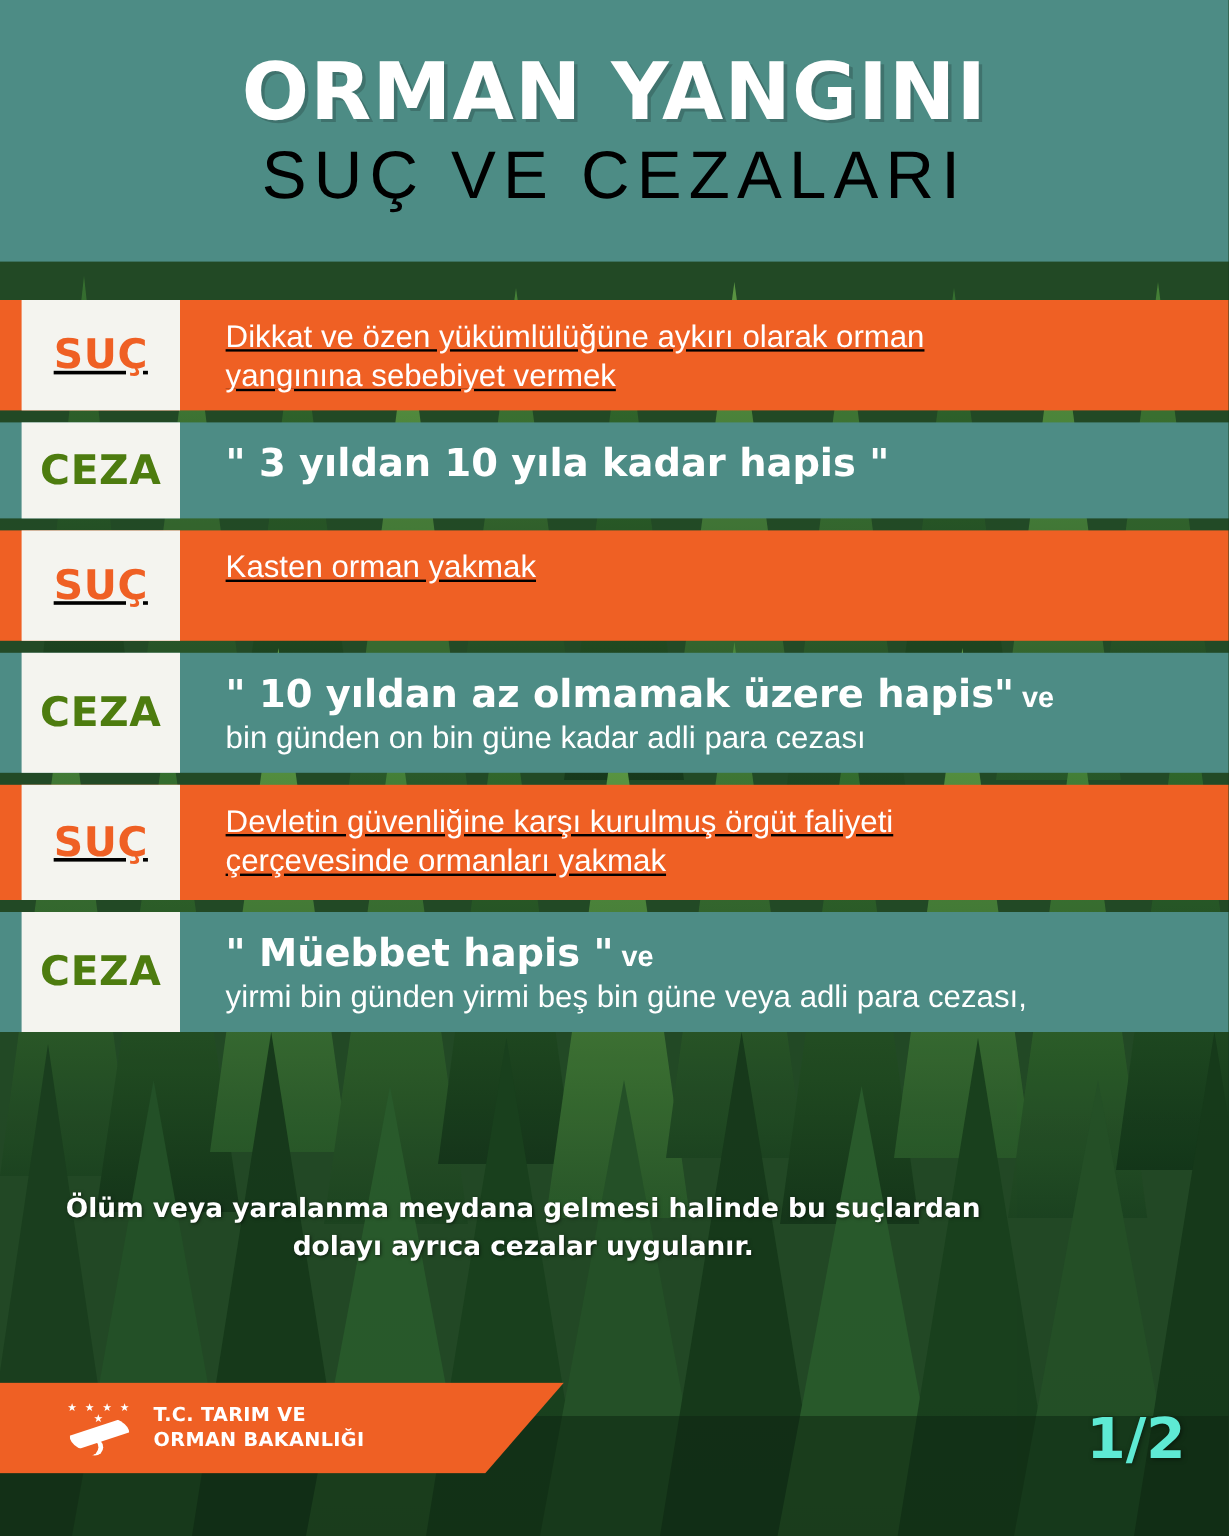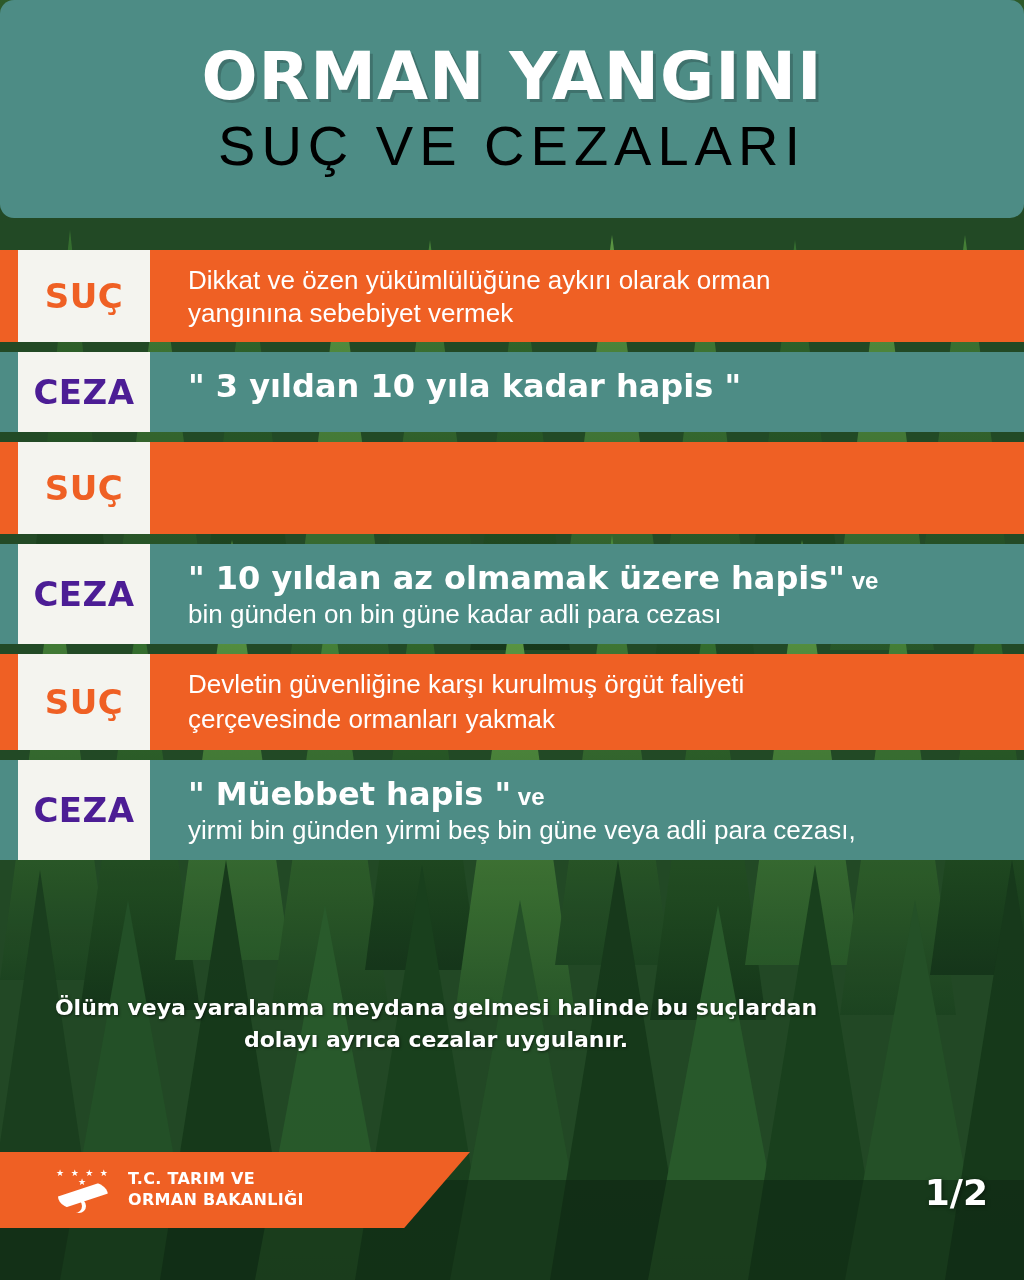--- a/index.html
+++ b/index.html
@@ -41,21 +41,20 @@
   .header {
     position: absolute;
     left: 0; top: 0;
     width: 1024px;
     height: 218px;
     background: #4d8c85;
     display: flex;
     flex-direction: column;
     align-items: center;
     justify-content: center;
-    border-radius: 14px;
   }
   .title-main {
     font-family: "DejaVu Sans", sans-serif;
     font-weight: bold;
     font-size: 66px;
     letter-spacing: 1px;
     color: #ffffff;
     line-height: 1;
     text-shadow: 3px 3px 0 rgba(0,0,0,0.18);
     margin: 0 0 8px 0;
@@ -78,46 +77,46 @@
     left: 0;
     top: 250px;
     width: 1024px;
   }
   .row {
     position: relative;
     display: flex;
     align-items: stretch;
     margin-bottom: 10px;
   }
-  .row.suc   { background: #ef6024; }
+  .row.suc   { background: #ef6024; text-decoration: underline; }
   .row.ceza  { background: #4d8c85; }
 
   .tag {
     flex: 0 0 132px;
     background: #f4f4ef;
     display: flex;
     align-items: center;
     justify-content: center;
     margin-left: 18px;
   }
   .tag-text {
     font-family: "DejaVu Sans", sans-serif;
     font-weight: bold;
     font-size: 34px;
     letter-spacing: 0.5px;
     line-height: 1;
   }
   .row.suc  .tag-text { color: #ef6024; }
-  .row.ceza .tag-text { color: #4c1d95; }
+  .row.ceza .tag-text { color: #4d7c0f; }
 
   .row-body {
     flex: 1 1 auto;
     display: flex;
     flex-direction: column;
-    justify-content: space-between;
+    justify-content: flex-start;
     padding: 14px 26px 14px 38px;
   }
   .body-line {
     color: #ffffff;
     font-family: "Liberation Sans", sans-serif;
     font-size: 26px;
     line-height: 1.28;
   }
   .body-line.big {
     font-family: "DejaVu Sans", sans-serif;
@@ -207,24 +206,24 @@
     font-family: "DejaVu Sans", sans-serif;
     font-weight: bold;
     font-size: 16px;
     line-height: 1.3;
     letter-spacing: 0.3px;
   }
   .page-num {
     position: absolute;
     right: 36px;
     top: 1172px;
-    color: #ffffff;
-    font-family: "DejaVu Sans", sans-serif;
-    font-weight: bold;
-    font-size: 36px;
+    color: #5eead4;
+    font-family: "DejaVu Sans", sans-serif;
+    font-weight: bold;
+    font-size: 47px;
     text-shadow: 1px 1px 4px rgba(0,0,0,0.5);
   }
 </style>
 </head>
 <body>
 
 <div class="poster">
 
   <div class="forest">
     <svg class="canopy" viewBox="0 0 1024 1280" preserveAspectRatio="none">
@@ -314,20 +313,23 @@
       </div>
       <div class="row-body">
         <div class="body-line big">" 3 yıldan 10 yıla kadar hapis "</div>
       </div>
     </div>
 
     <div class="row suc r3">
       <div class="tag">
         <span class="tag-text">SUÇ</span>
       </div>
+      <div class="row-body">
+        <div class="body-line">Kasten orman yakmak</div>
+      </div>
     </div>
 
     <div class="row ceza r4">
       <div class="tag">
         <span class="tag-text">CEZA</span>
       </div>
       <div class="row-body">
         <div class="body-line big"><span>" 10 yıldan az olmamak üzere hapis"</span><span class="suffix"> ve</span></div>
         <div class="body-line">bin günden on bin güne kadar adli para cezası</div>
       </div>

